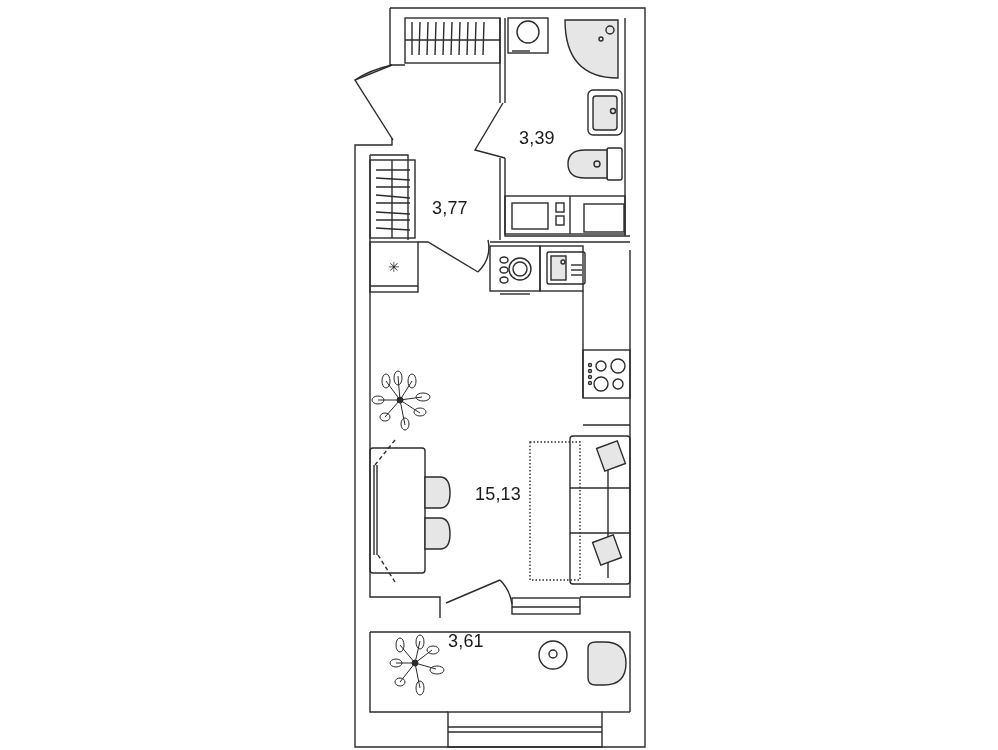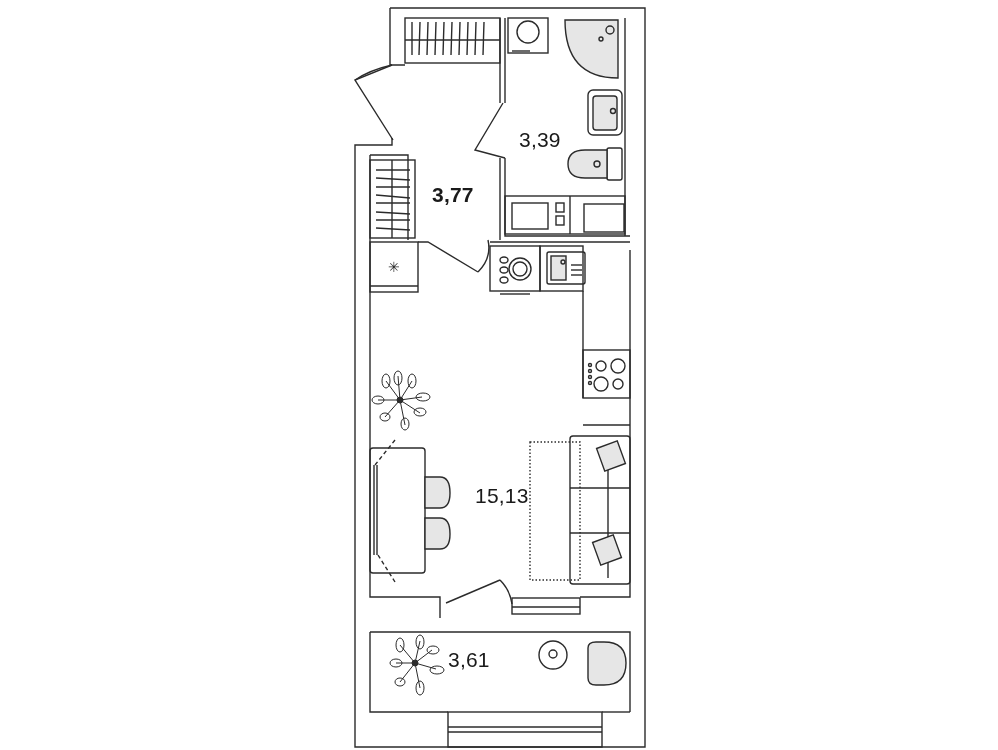--- a/index.html
+++ b/index.html
@@ -1,18 +1,18 @@
 <!DOCTYPE html>
 <html><head>
 <meta charset="utf-8">
 <style>
   html, body { margin: 0; padding: 0; background: #ffffff; }
   body { width: 998px; height: 750px; position: relative; overflow: hidden; font-family: "Liberation Sans", sans-serif; }
   svg.plan { position: absolute; left: 0; top: 0; }
-  .area-label { position: absolute; font-size: 21px; color: #1a1a1a; font-family: "Liberation Sans", sans-serif; letter-spacing: 0.2px; }
+  .area-label { position: absolute; font-size: 18px; color: #1a1a1a; font-family: "Liberation Sans", sans-serif; letter-spacing: 0.2px; }
 </style>
 </head>
 <body>
 
 <svg class="plan" width="998" height="750" viewBox="0 0 998 750" xmlns="http://www.w3.org/2000/svg" fill="none" stroke="#2b2b2b" stroke-width="1.4">
 
   <g>
     <path d="M390 8 H645 V747 H355 V145 H392 V138"></path>
     <path d="M390 8 V65 H405"></path>
     <path d="M370 155 H408 V240"></path>
@@ -195,16 +195,16 @@
     <ellipse cx="396" cy="663" rx="6" ry="4"></ellipse>
   </g>
 
   <g>
     <rect x="448" y="712" width="154" height="35"></rect>
     <line x1="448" y1="727" x2="602" y2="727"></line>
     <line x1="448" y1="732" x2="602" y2="732"></line>
   </g>
 </svg>
 
-<div class="area-label" style="left:432px;top:183px;font-weight:bold;">3,77</div>
+<div class="area-label" style="left:432px;top:198px;">3,77</div>
 <div class="area-label" style="left:519px;top:128px;">3,39</div>
 <div class="area-label" style="left:475px;top:484px;">15,13</div>
-<div class="area-label" style="left:448px;top:648px;">3,61</div>
+<div class="area-label" style="left:448px;top:631px;">3,61</div>
 
 </body></html>

